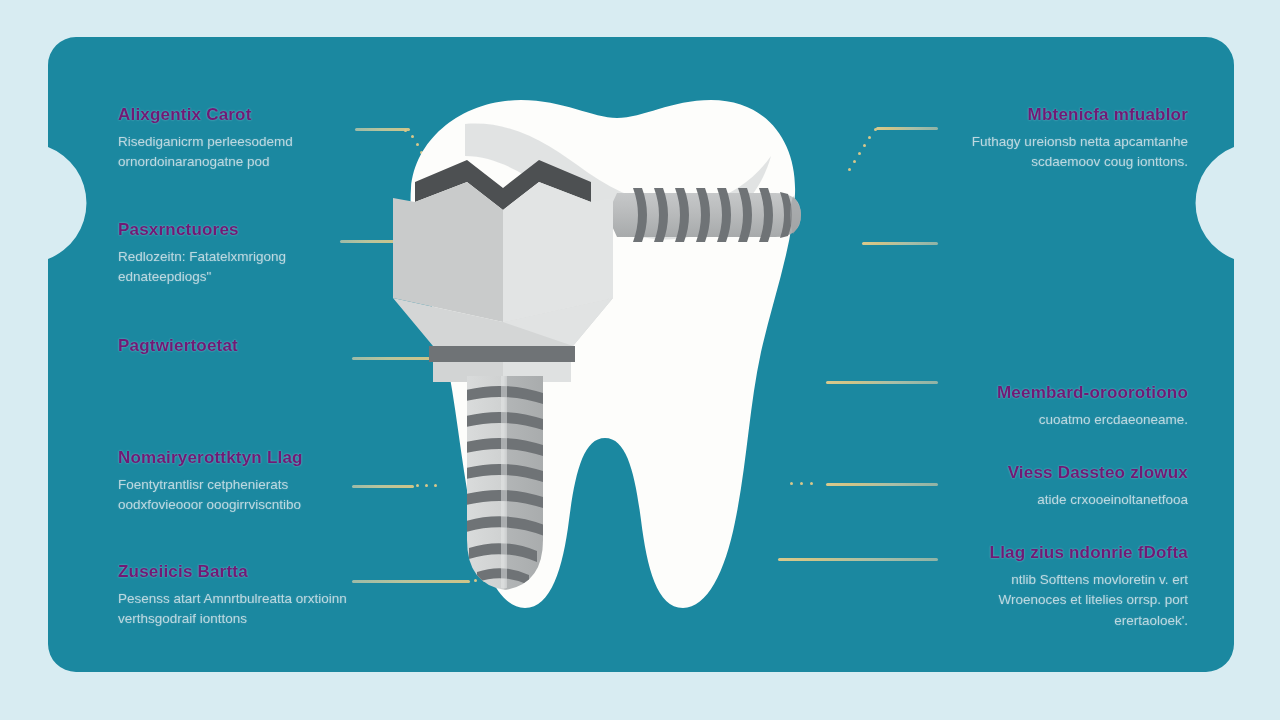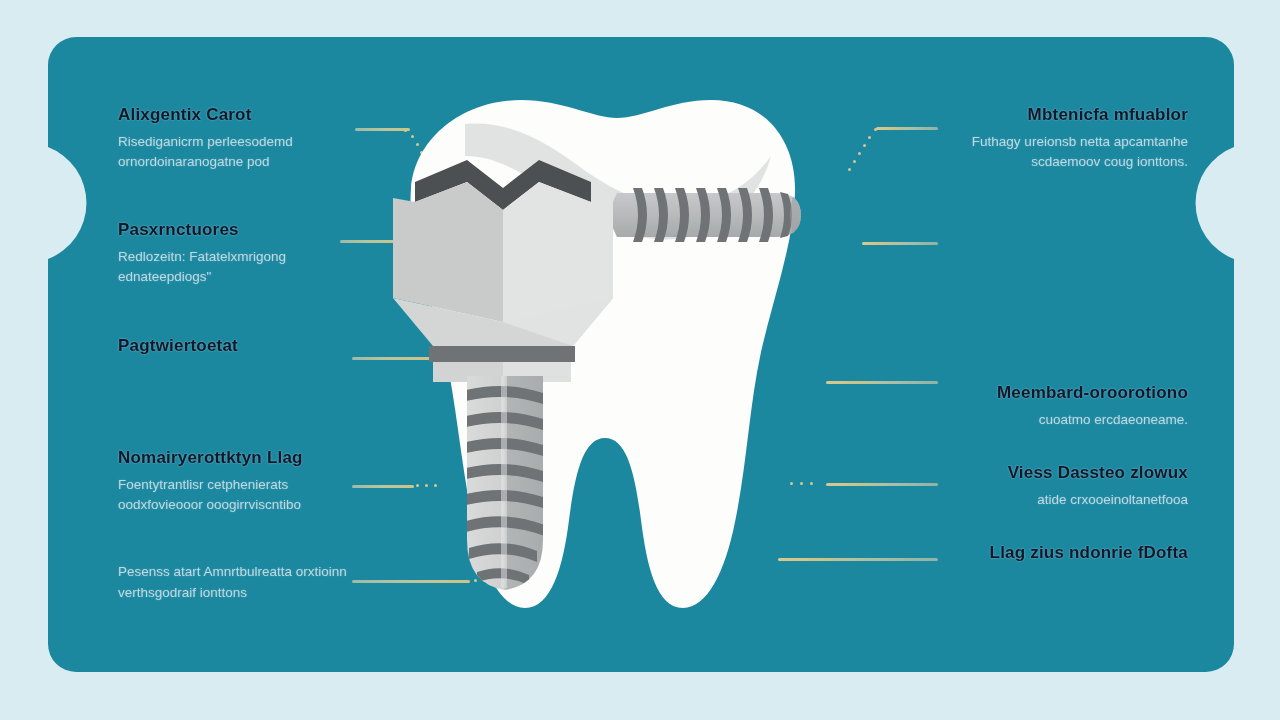--- a/index.html
+++ b/index.html
@@ -29,21 +29,21 @@
     position:absolute; left:355px; top:60px;
     width:480px; height:620px;
   }
   .illus svg{ display:block; width:100%; height:100%; }
 
   
   .callout{ position:absolute; width:240px; }
   .callout.left{ text-align:left; }
   .callout.right{ text-align:right; }
   .c-title{
-    font-size:17px; font-weight:bold; color:#0f172a;
+    font-size:17px; font-weight:bold; color:#701a75;
     letter-spacing:.2px; line-height:1.15;
     filter:blur(0.55px);
     text-shadow:0 0 2px rgba(210,235,242,.55);
     margin-bottom:7px;
     white-space:nowrap;
   }
   .c-body{
     font-size:13.5px; color:#bcd8e0; line-height:1.52;
     filter:blur(0.75px);
     text-shadow:0 0 2px rgba(170,205,215,.4);
@@ -289,32 +289,34 @@
     <div class="c-body">Redlozeitn: Fatatelxmrigong ednateepdiogs"</div>
   </div>
   <div class="callout left L" style="top:336px;">
     <div class="c-title">Pagtwiertoetat</div>
   </div>
   <div class="callout left L" style="top:448px; width:250px;">
     <div class="c-title">Nomairyerottktyn Llag</div>
     <div class="c-body">Foentytrantlisr cetphenierats oodxfovieooor ooogirrviscntibo</div>
   </div>
   <div class="callout left L" style="top:562px;">
+    <div class="c-title">Zuseiicis Bartta</div>
     <div class="c-body">Pesenss atart Amnrtbulreatta orxtioinn verthsgodraif ionttons</div>
   </div>
 
   <div class="callout right R" style="top:105px;">
     <div class="c-title">Mbtenicfa mfuablor</div>
     <div class="c-body">Futhagy ureionsb netta apcamtanhe scdaemoov coug ionttons.</div>
   </div>
   <div class="callout right R" style="top:383px;">
     <div class="c-title">Meembard-oroorotiono</div>
     <div class="c-body">cuoatmo ercdaeoneame.</div>
   </div>
   <div class="callout right R" style="top:463px;">
     <div class="c-title">Viess Dassteo zlowux</div>
     <div class="c-body">atide crxooeinoltanetfooa</div>
   </div>
   <div class="callout right R" style="top:543px;">
     <div class="c-title">Llag zius ndonrie fDofta</div>
+    <div class="c-body">ntlib Softtens movloretin v. ert Wroenoces et litelies orrsp. port erertaoloek'.</div>
   </div>
 
 </div>
 
 </body></html>

